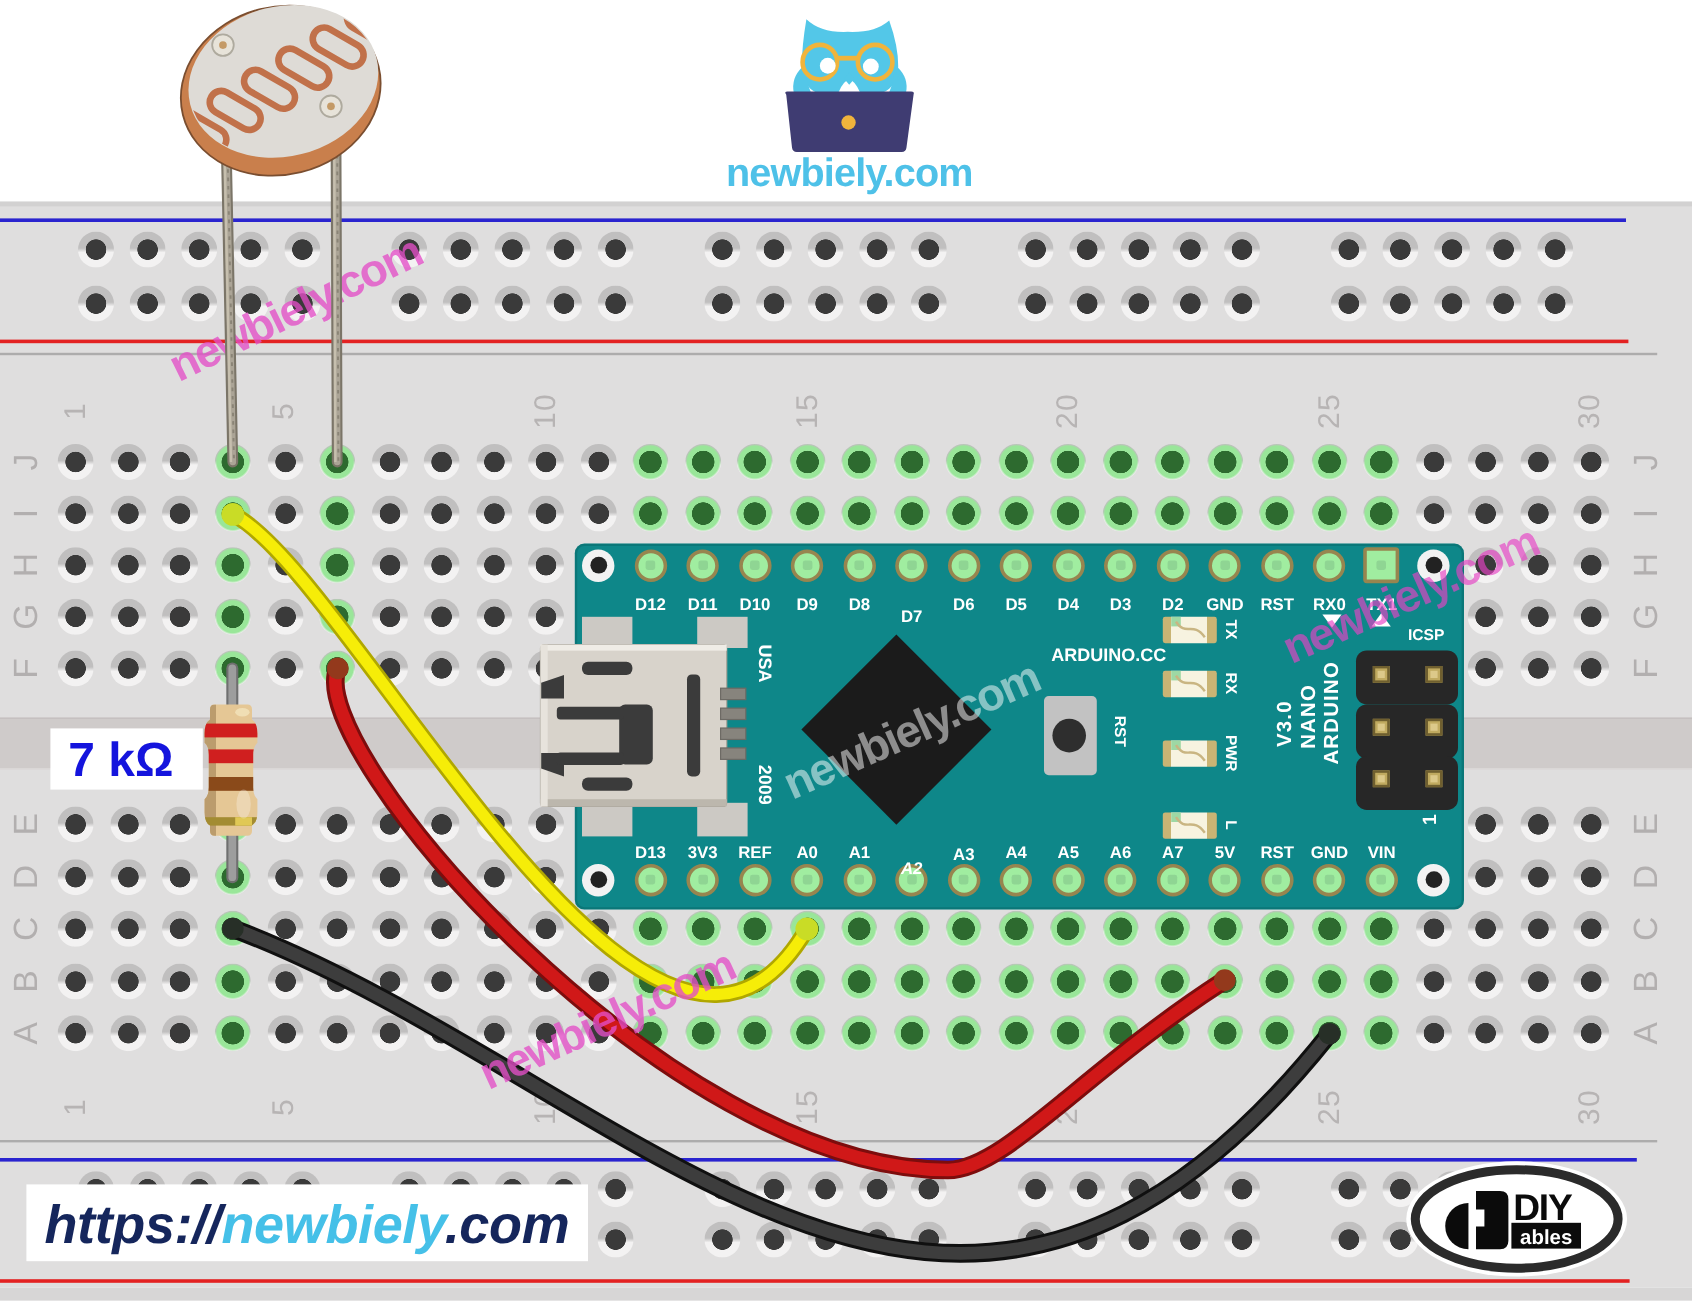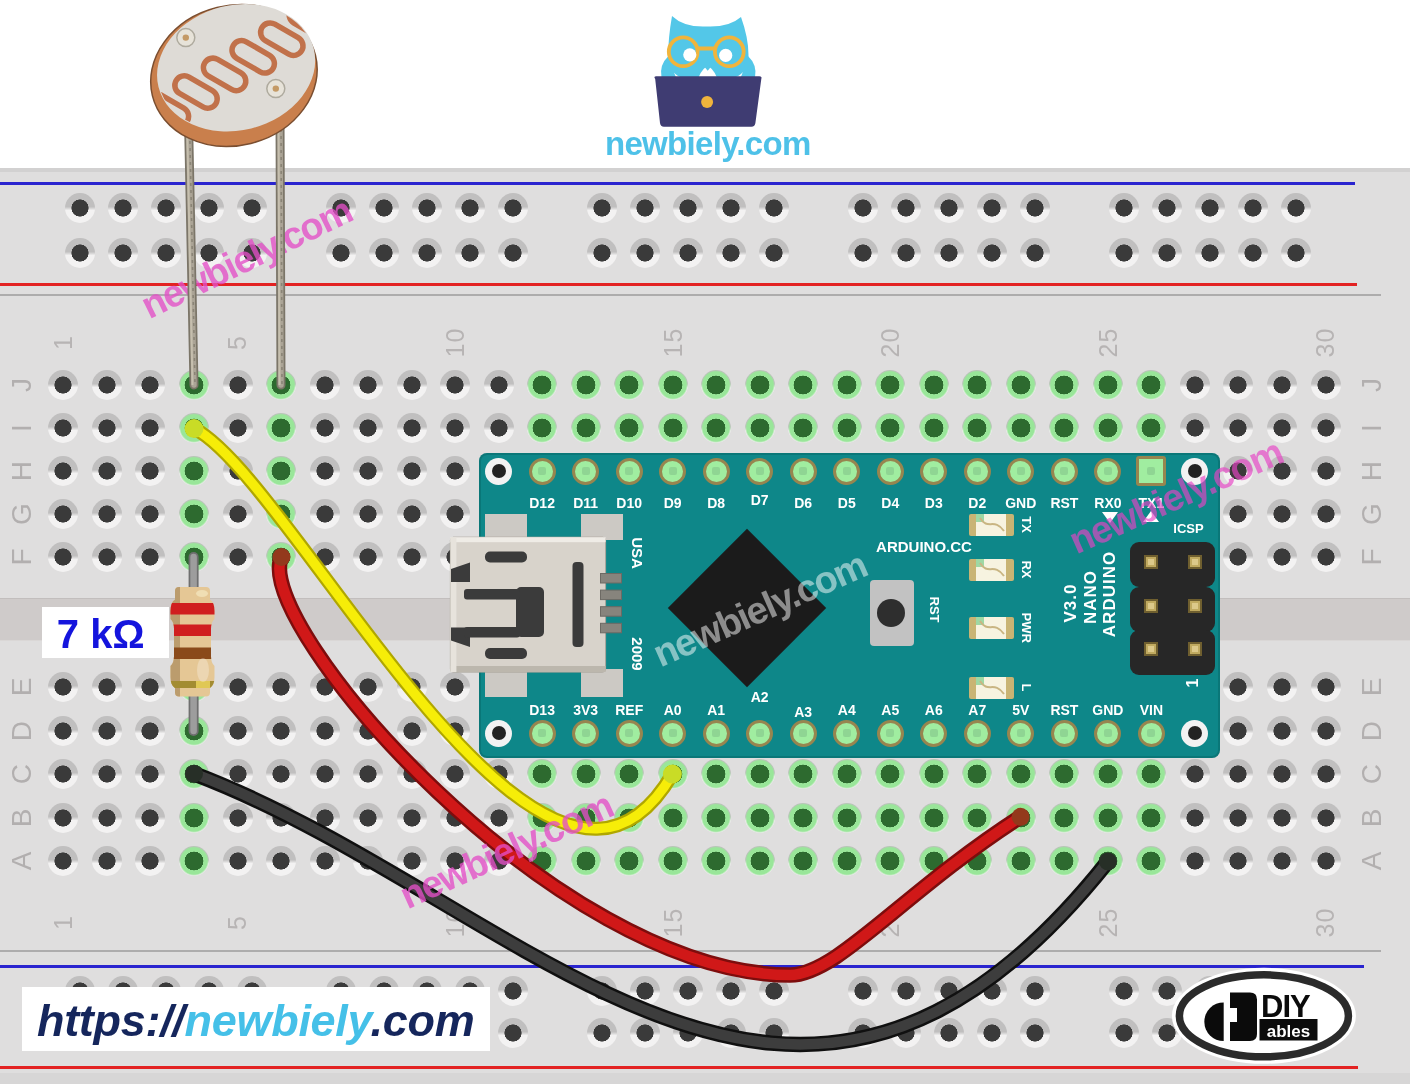--- a/index.html
+++ b/index.html
@@ -495,22 +495,22 @@
       <i></i>
     </div>
 <div class="plab" style="left:213.2px;top:42px;">D8</div>
 <div class="plab" style="left:213.2px;top:248.5px;">A1</div>
 <div class="pin" style="left:267.2px;top:4.9px;">
       <i></i>
     </div>
 <div class="pin" style="left:267.2px;top:266.9px;">
       <i></i>
     </div>
-<div class="plab" style="left:256.7px;top:39px;">D7</div>
-<div class="plab" style="left:256.7px;top:236px;">A2</div>
+<div class="plab" style="left:256.7px;top:52px;">D7</div>
+<div class="plab" style="left:256.7px;top:262px;font-style:italic;">A2</div>
 <div class="pin" style="left:310.7px;top:4.9px;">
       <i></i>
     </div>
 <div class="pin" style="left:310.7px;top:266.9px;">
       <i></i>
     </div>
 <div class="plab" style="left:300.2px;top:42px;">D6</div>
 <div class="plab" style="left:300.2px;top:251px;">A3</div>
 <div class="pin" style="left:354.3px;top:4.9px;">
       <i></i>

